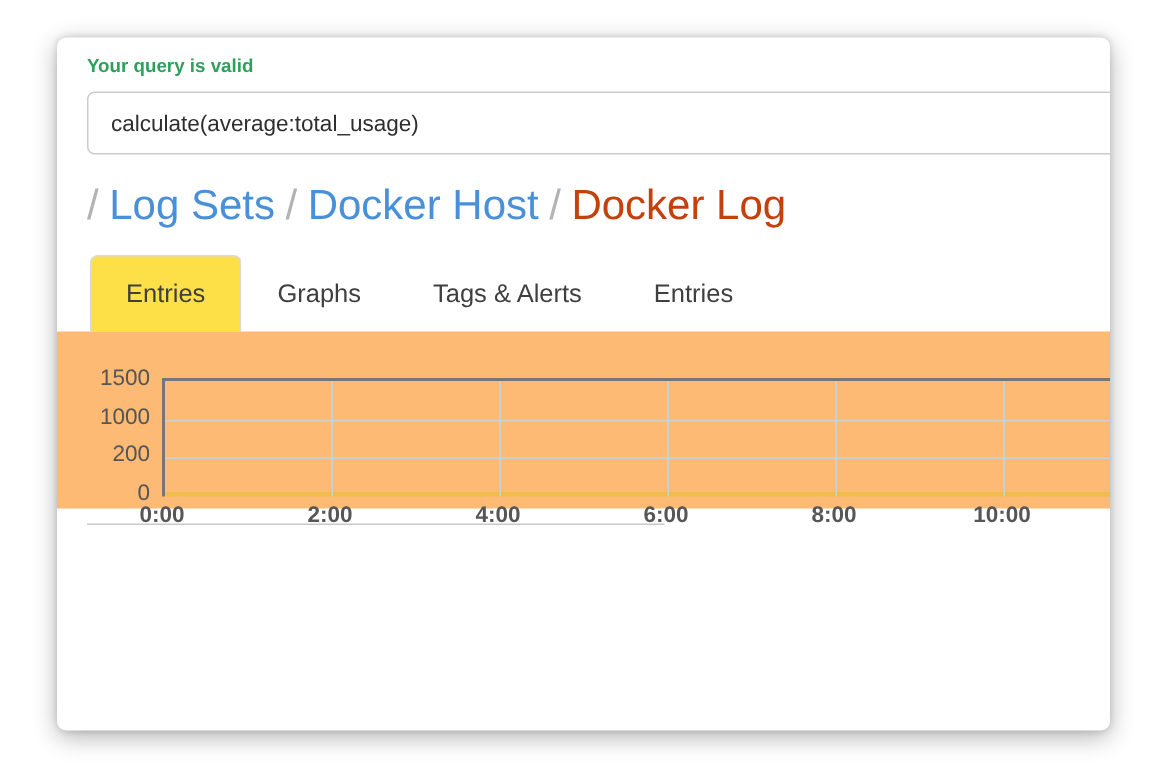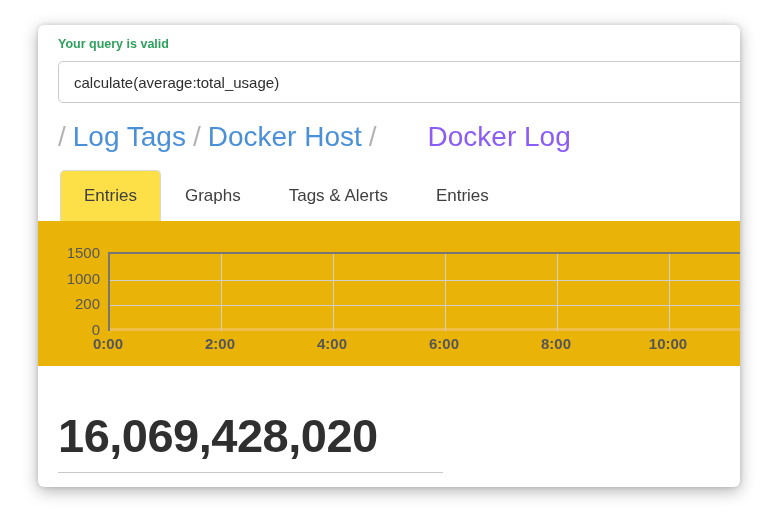--- a/index.html
+++ b/index.html
@@ -12,26 +12,26 @@
   .status-msg{margin:12px 20px 0;font-size:12.5px;font-weight:700;color:#2fa05c;}
   .query-input{
     display:block;box-sizing:border-box;margin:10px 0 0 20px;width:720px;height:42px;
     border:1px solid #cbcbcb;border-radius:5px;padding:0 15px;
     font-family:"Liberation Sans","DejaVu Sans",sans-serif;font-size:15px;color:#2e2e2e;outline:none;background:#fff;
   }
   .breadcrumb{margin:15px 20px 0;font-size:28px;line-height:38px;white-space:nowrap;}
   .breadcrumb .sep{color:#b3b3b3;margin:0 7px;}
   .breadcrumb .sep:first-child{margin-left:0;}
   .breadcrumb a.crumb-link{color:#4a90d9;text-decoration:none;}
-  .breadcrumb .crumb-current{color:#8b5cf6;margin-left:44px;}
+  .breadcrumb .crumb-current{color:#c2410c;}
   .tabs{margin:14px 0 0 22px;display:flex;align-items:stretch;height:51px;}
   .tab{display:flex;align-items:center;padding:0 23px;font-size:17px;color:#3f3f3f;cursor:pointer;
        border:1px solid transparent;border-bottom:none;}
   .tab.active{background:#fde047;border-color:#d9d9d9;border-radius:5px 5px 0 0;}
-  .chart-strip{position:relative;width:100%;height:145px;background:#eab308;}
+  .chart-strip{position:relative;width:100%;height:118px;background:#fdba74;}
   .y-tick{position:absolute;left:0;width:62px;text-align:right;font-size:15px;color:#565656;
           transform:translateY(-50%);}
   .plot{position:absolute;left:70px;right:-4px;top:31px;height:77px;
         border-top:2px solid #767676;border-left:2px solid #767676;}
   .hgrid{position:absolute;left:0;right:0;height:1px;background:#cfcfcf;}
   .vgrid{position:absolute;top:0;bottom:0;width:1px;background:#cfcfcf;}
   .series-line{position:absolute;left:0;right:0;bottom:0;height:3px;background:#eebd4a;}
   .x-tick{position:absolute;top:114px;transform:translateX(-50%);font-size:15px;color:#565656;font-weight:bold;}
   .result-value{margin:44px 20px 0;font-size:47px;font-weight:700;color:#2f2f2f;
                 letter-spacing:-.5px;line-height:1.1;}
@@ -40,21 +40,21 @@
 </head>
 <body>
 
 <div class="stage">
   <div class="panel">
 
     <div class="status-msg">Your query is valid</div>
 
     <input class="query-input" type="text" value="calculate(average:total_usage)" style="">
 
-    <div class="breadcrumb"><span class="sep">/</span><a class="crumb-link" href="#">Log Tags</a><span class="sep">/</span><a class="crumb-link" href="#">Docker Host</a><span class="sep">/</span><span class="crumb-current">Docker Log</span></div>
+    <div class="breadcrumb"><span class="sep">/</span><a class="crumb-link" href="#">Log Sets</a><span class="sep">/</span><a class="crumb-link" href="#">Docker Host</a><span class="sep">/</span><span class="crumb-current">Docker Log</span></div>
 
     <div class="tabs">
         <div class="tab active">Entries</div>
         <div class="tab">Graphs</div>
         <div class="tab">Tags &amp; Alerts</div>
         <div class="tab">Entries</div>
       </div>
 
     <div class="chart-strip">
       <div class="plot">
@@ -72,17 +72,16 @@
         <div class="y-tick" style="top: 82.3333px;">200</div>
         <div class="y-tick" style="top: 108px;">0</div>
         <div class="x-tick" style="left: 70px;">0:00</div>
         <div class="x-tick" style="left: 182px; text-align: center;">2:00</div>
         <div class="x-tick" style="left: 294px;">4:00</div>
         <div class="x-tick" style="left: 406px;">6:00</div>
         <div class="x-tick" style="left: 518px;">8:00</div>
         <div class="x-tick" style="left: 630px;">10:00</div>
       </div>
 
-    <div class="result-value">16,069,428,020</div>
     <div class="divider"></div>
 
   </div>
 </div>
 
 </body></html>

